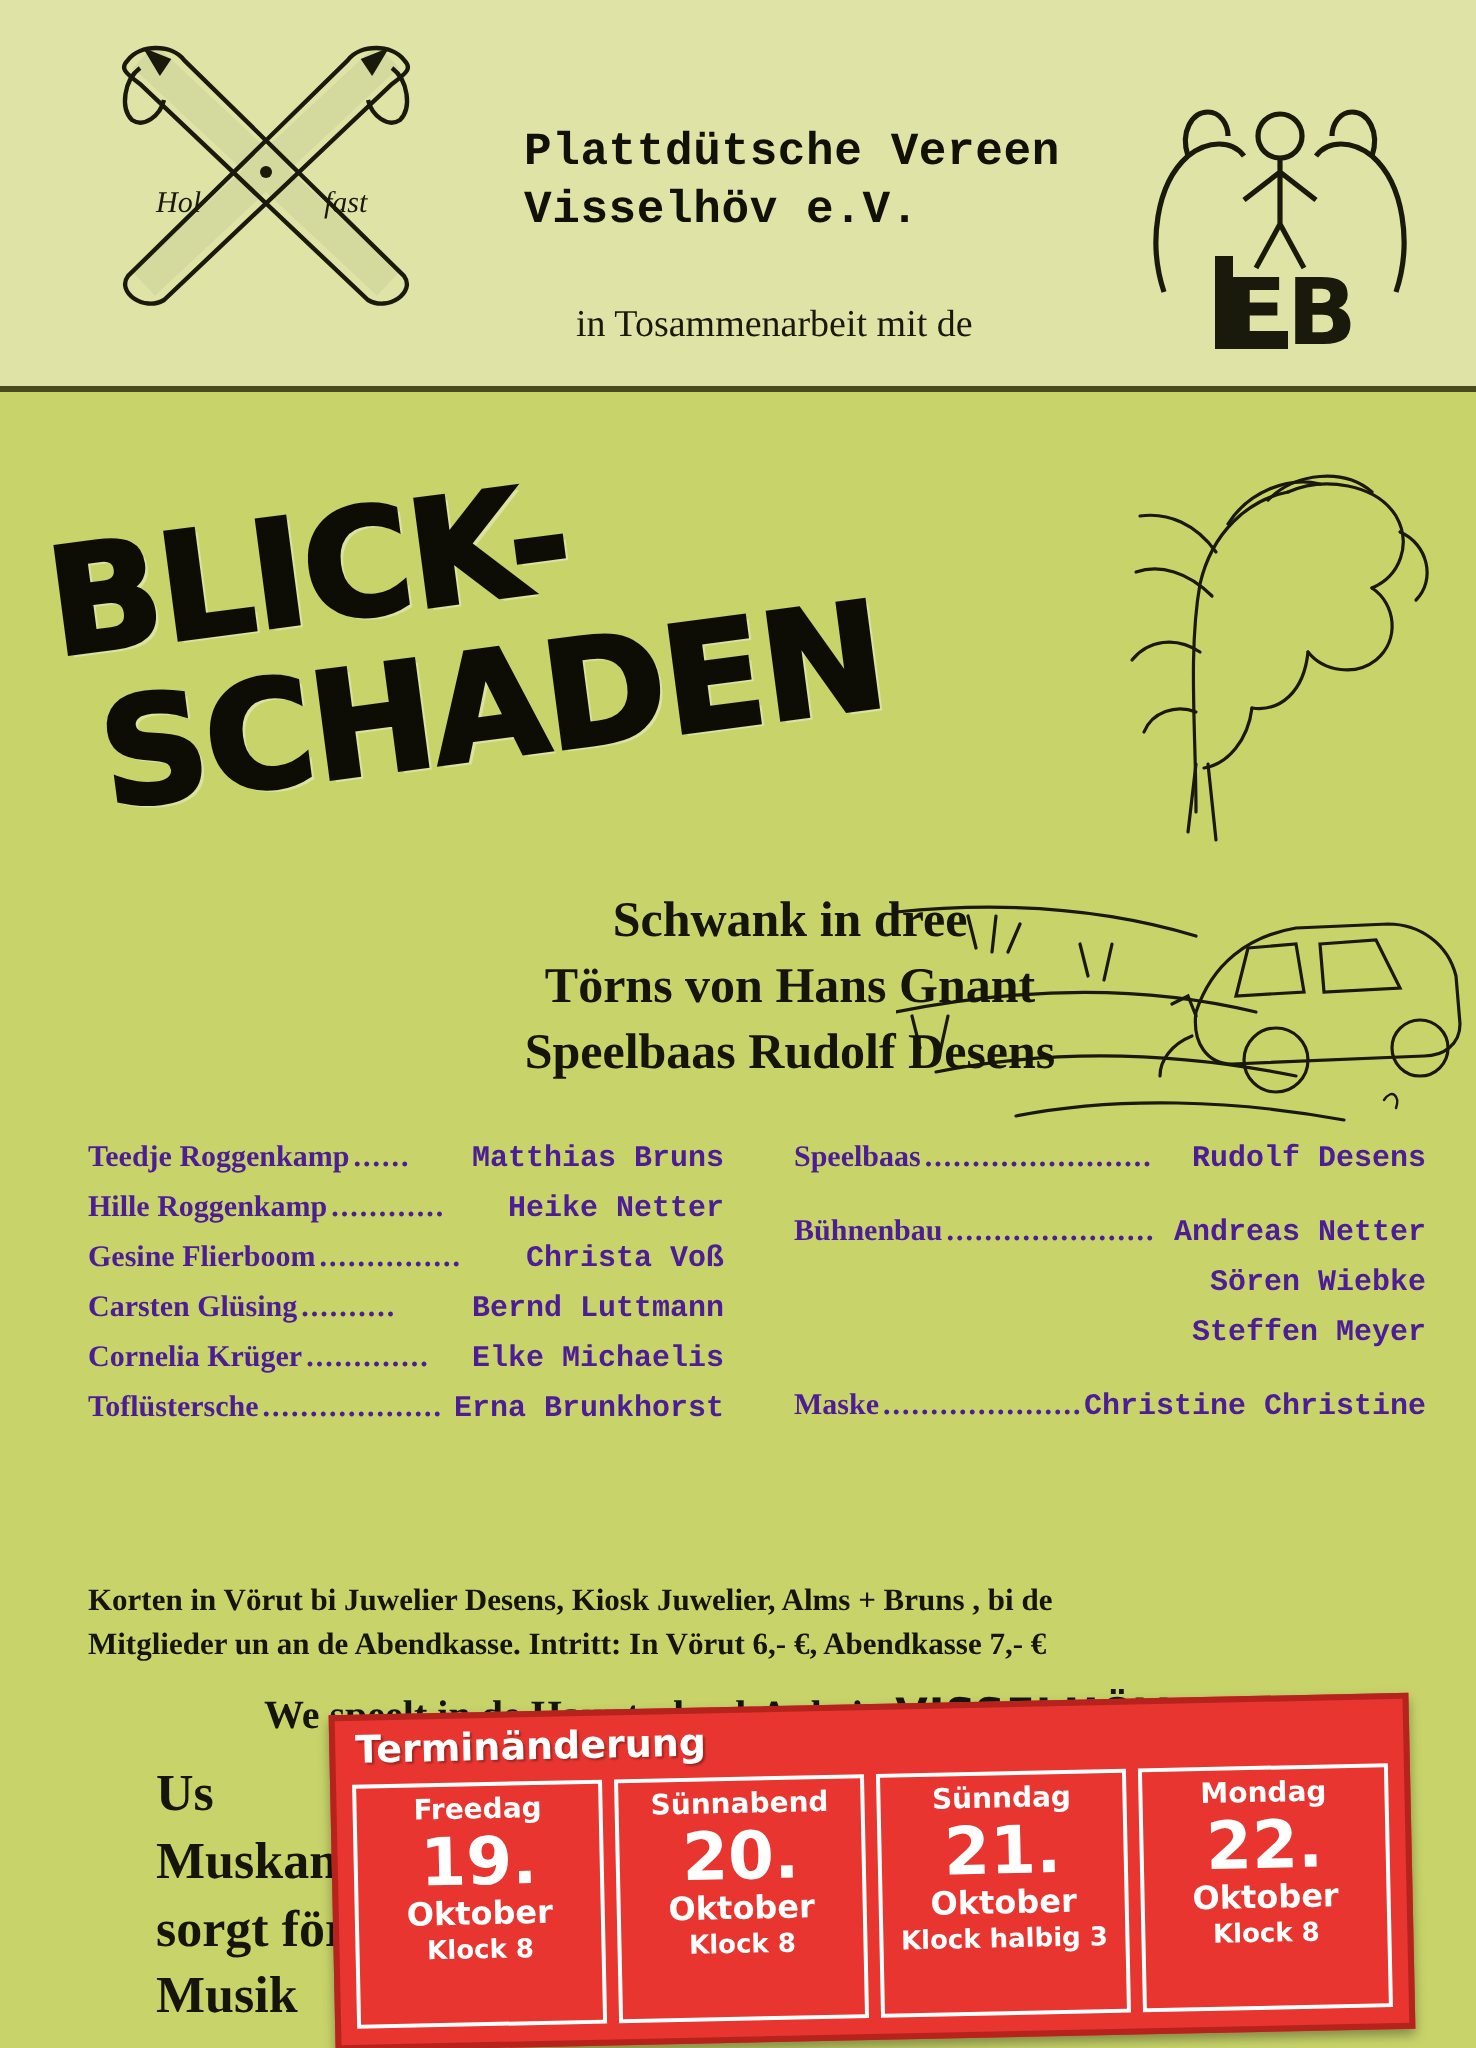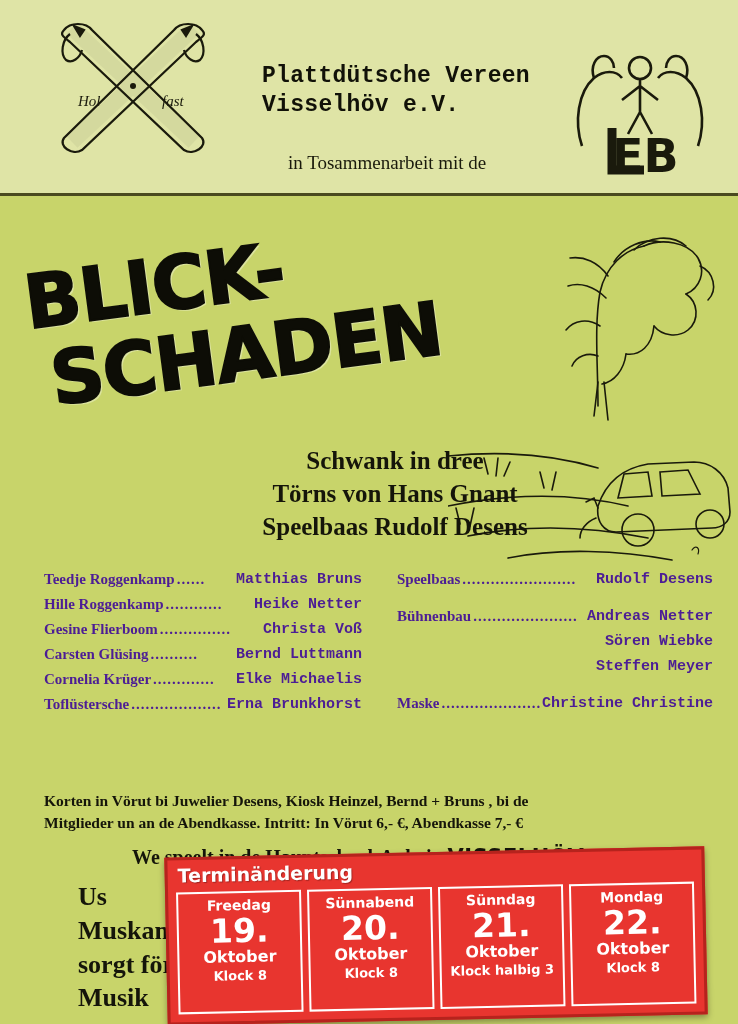--- a/index.html
+++ b/index.html
@@ -393,21 +393,21 @@
       <span class="person">Steffen Meyer</span>
     </div>
     <div class="cast-row gap-top">
       <span class="role">Maske</span>
       <span class="dots">......................</span>
       <span class="person">Christine Christine</span>
     </div>
   </div>
 
   <div class="info-text">
-    <div>Korten in Vörut bi Juwelier Desens, Kiosk Heinzel, Bernd + Bruns , bi de</div>
+    <div>Korten in Vörut bi Juwelier Desens, Kiosk Juwelier, Alms + Bruns , bi de</div>
     <div>Mitglieder un an de Abendkasse. Intritt: In Vörut 6,- €, Abendkasse 7,- €</div>
   </div>
 
   <div class="venue-line">
     <span>We speelt in de Hauptschool-Aula in </span><span class="place">VISSELHÖV</span>
   </div>
 
   <div class="music-note">
     <div>Us</div>
     <div>Muskanten</div>

